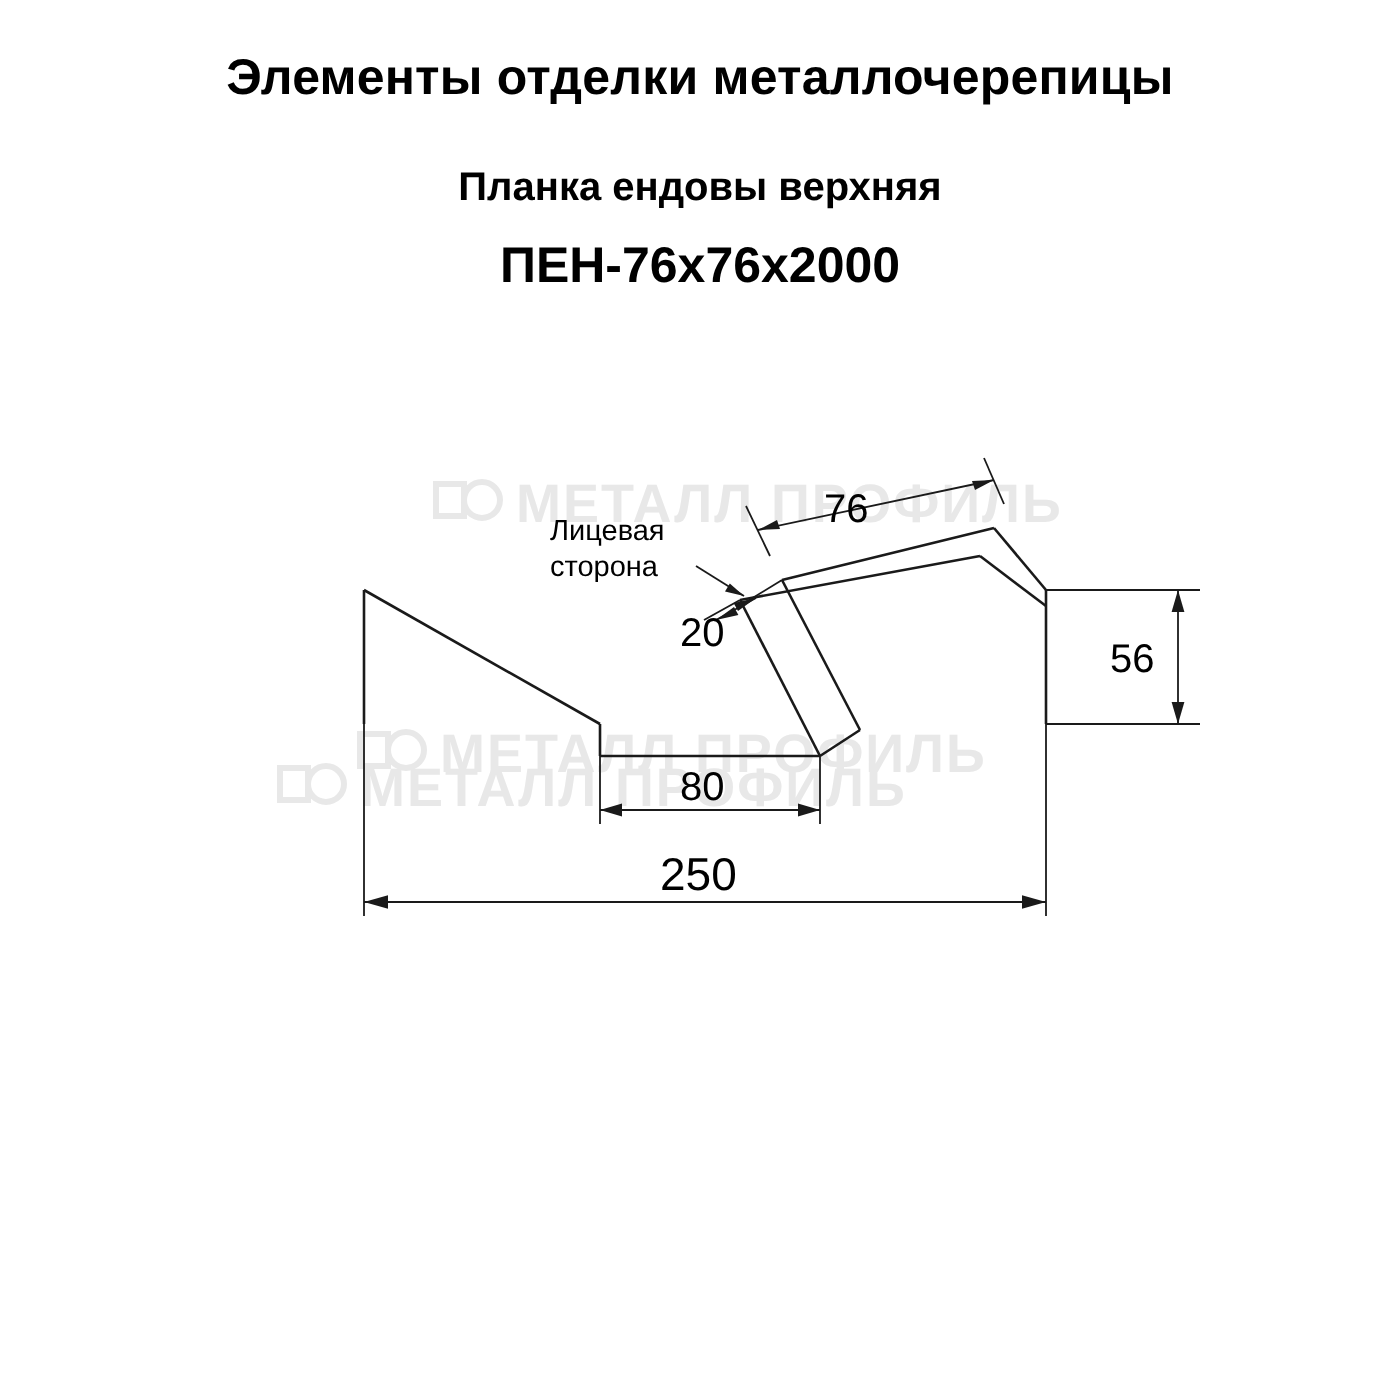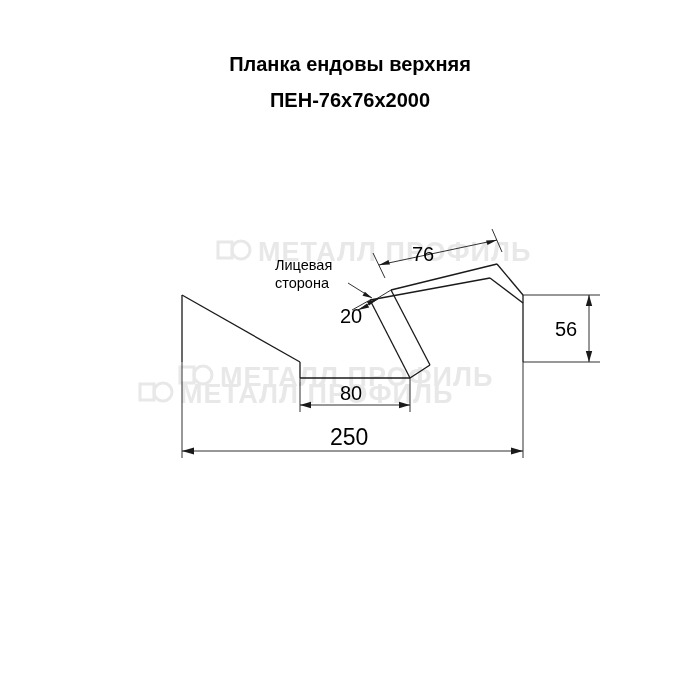--- a/index.html
+++ b/index.html
@@ -33,21 +33,21 @@
   }
   .sub-title {
     font-size: 20px;
     font-weight: bold;
     margin: 0;
     padding-top: 28px;
     line-height: 1.2;
     text-align: center;
   }
   .code-title {
-    font-size: 20px;
+    font-size: 25px;
     font-weight: bold;
     margin: 0;
     padding-top: 12px;
     line-height: 1.2;
   }
   .drawing-area {
     position: absolute;
     left: 0;
     top: 160px;
     width: 572px;
@@ -92,20 +92,21 @@
     stroke: #e8e8e8;
     stroke-width: 3;
   }
 </style>
 </head>
 <body>
 
 <div class="page">
 
   <div class="title-block">
+    <h1 class="main-title">Элементы отделки металлочерепицы</h1>
     <h2 class="sub-title">Планка ендовы верхняя</h2>
     <h3 class="code-title">ПЕН-76х76х2000</h3>
   </div>
 
   <div class="drawing-area">
     <svg width="700" height="400" viewBox="0 0 700 400">
 
       <g opacity="1">
         <g transform="translate(218,80)">
           <path class="wm-shape" d="M0,18 L0,2 L14,2 L14,18 Z"></path>

